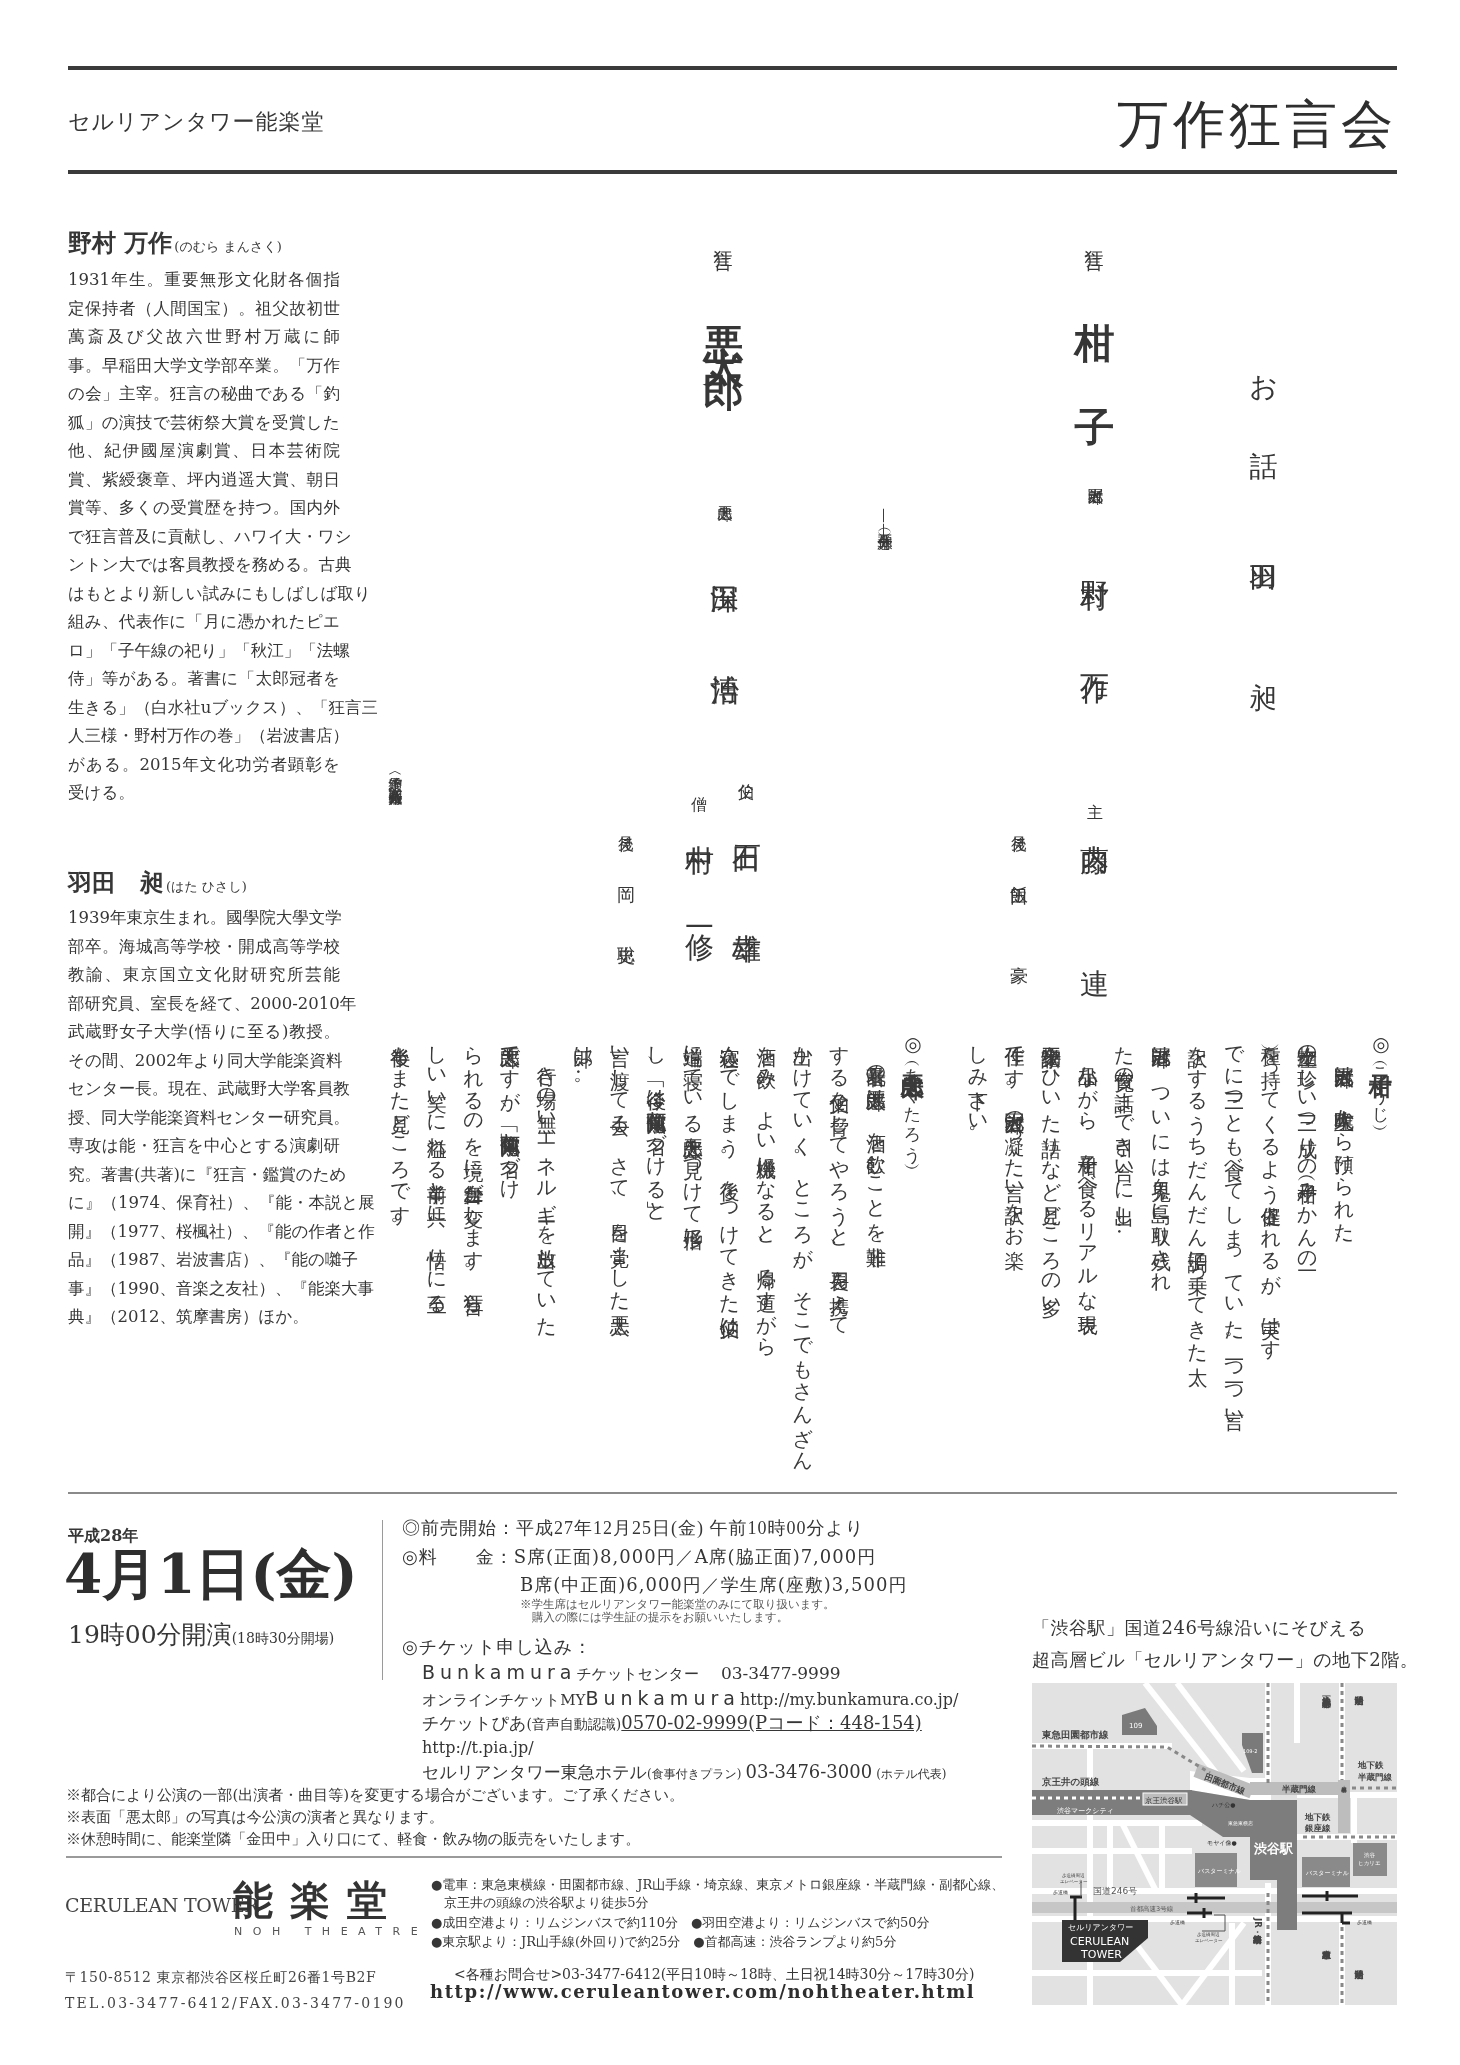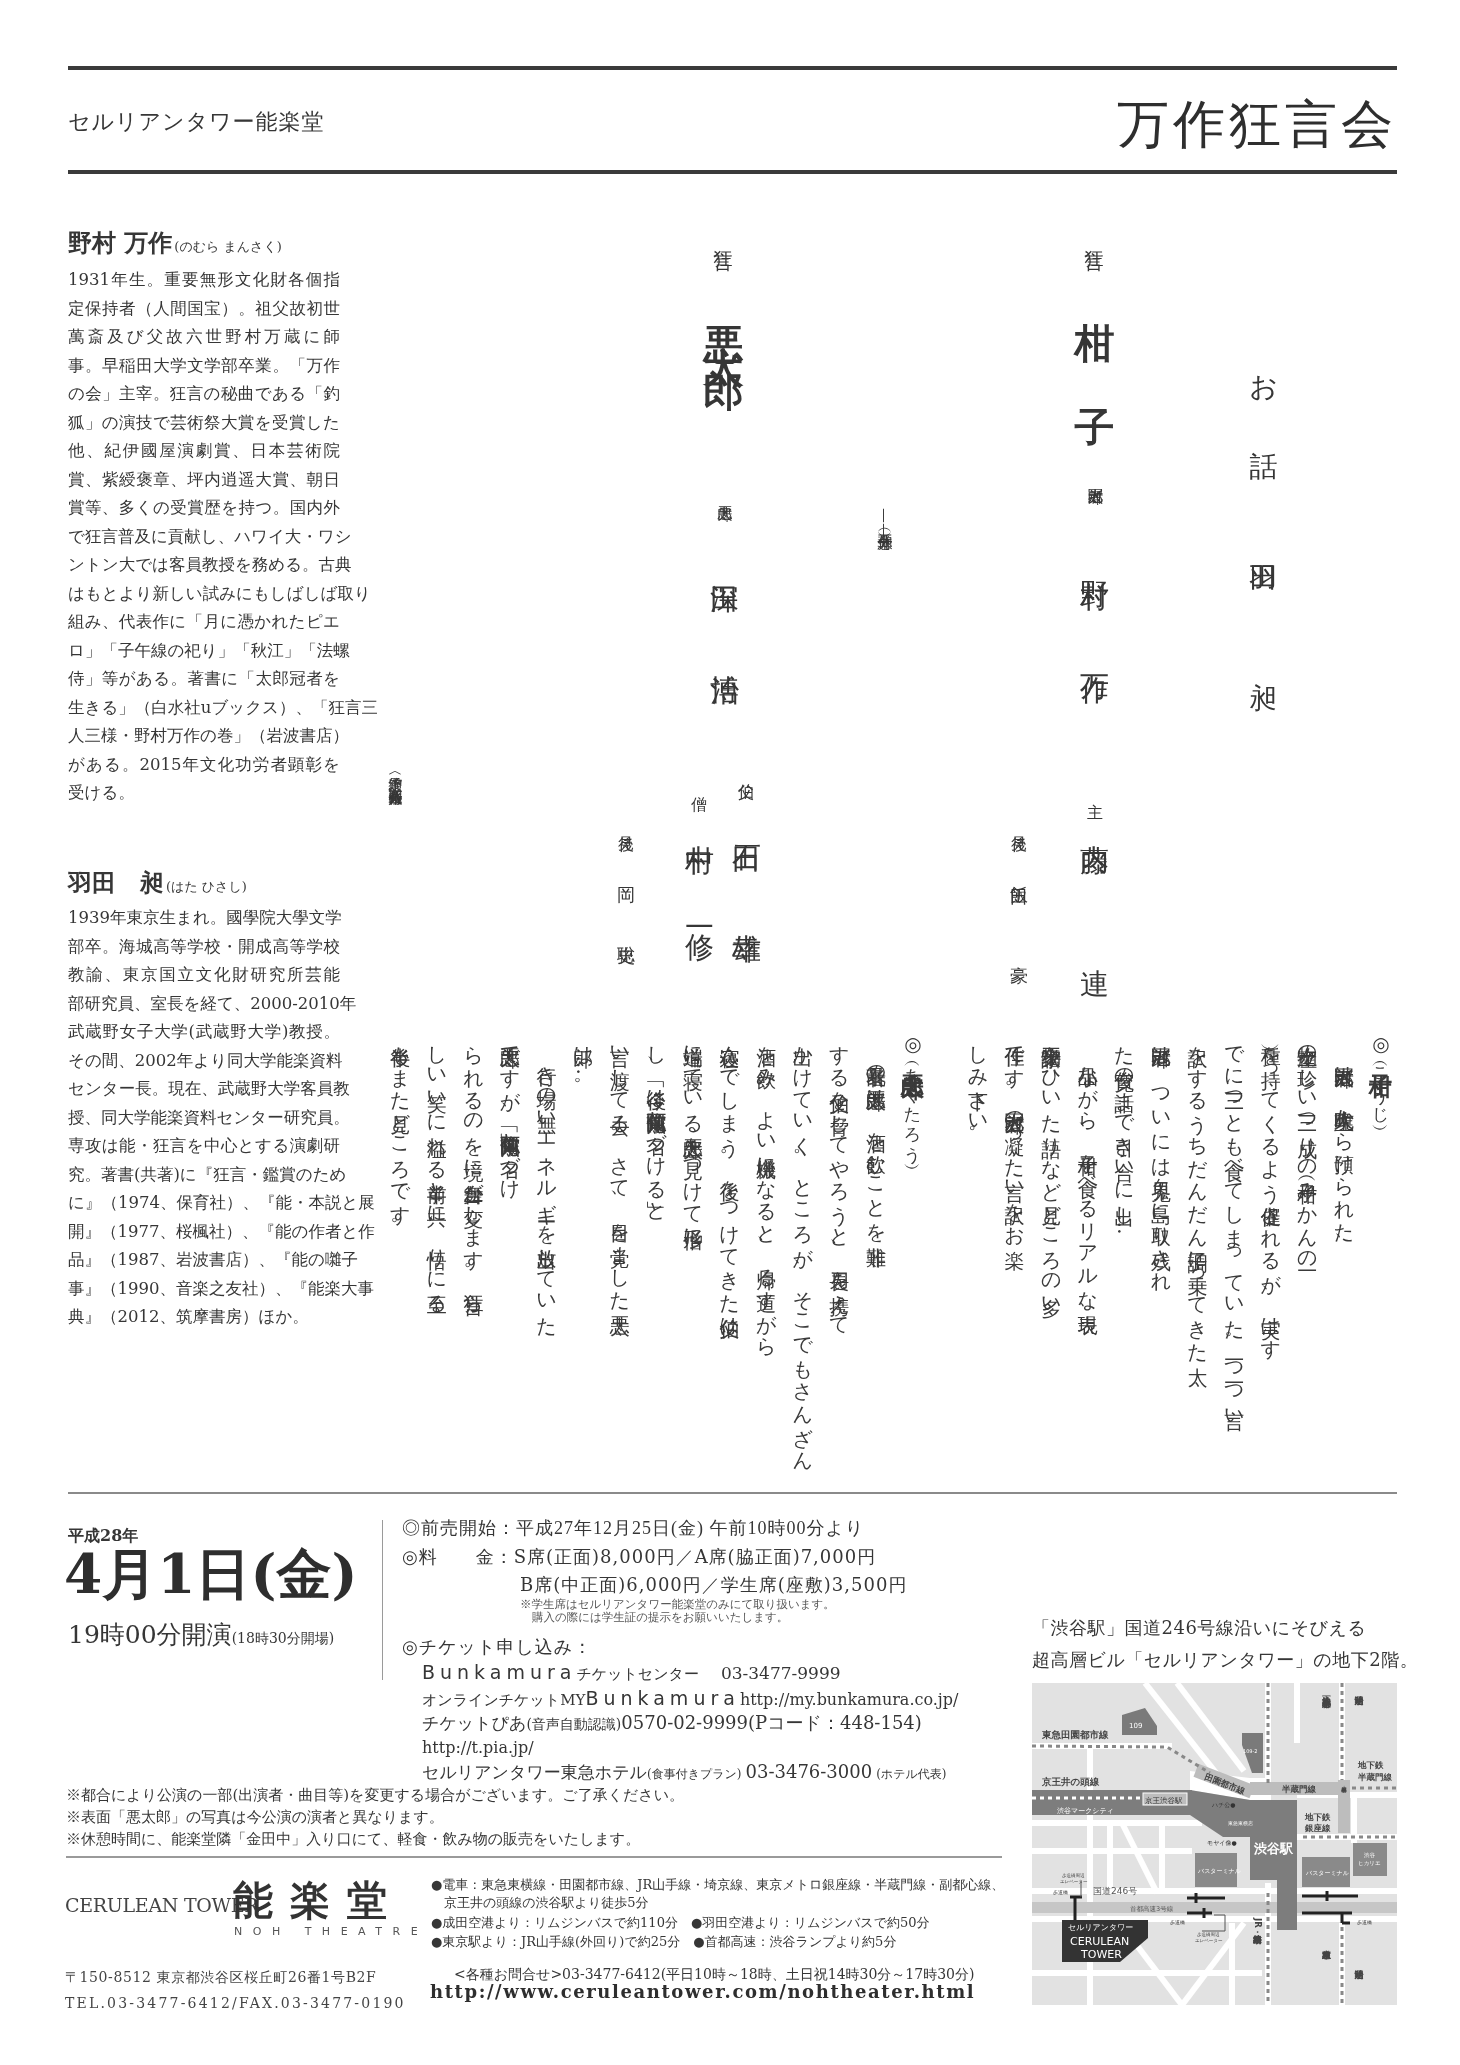--- a/index.html
+++ b/index.html
@@ -65,21 +65,21 @@
 
 <section>
   <div class="abs bio-name" style="left:68px;top:869px;">
     <span>羽田　昶</span><span class="reading">(はた ひさし)</span>
   </div>
   <div class="bio-body" style="left:68px;top:904px;">
     <div>1939年東京生まれ。國學院大學文学</div>
     <div>部卒。海城高等学校・開成高等学校</div>
     <div>教諭、東京国立文化財研究所芸能</div>
     <div>部研究員、室長を経て、2000-2010年</div>
-    <div>武蔵野女子大学(武蔵野大学)教授。</div>
+    <div>武蔵野女子大学(悟りに至る)教授。</div>
     <div>その間、2002年より同大学能楽資料</div>
     <div>センター長。現在、武蔵野大学客員教</div>
     <div>授、同大学能楽資料センター研究員。</div>
     <div>専攻は能・狂言を中心とする演劇研</div>
     <div>究。著書(共著)に『狂言・鑑賞のため</div>
     <div>に』（1974、保育社）、『能・本説と展</div>
     <div>開』（1977、桜楓社）、『能の作者と作</div>
     <div>品』（1987、岩波書店）、『能の囃子</div>
     <div>事』（1990、音楽之友社）、『能楽大事</div>
     <div class="last">典』（2012、筑摩書房）ほか。</div>
@@ -184,21 +184,21 @@
   <div class="tk-note" style="left:532px;top:1611px;">購入の際には学生証の提示をお願いいたします。</div>
   <div class="tk" style="left:402px;top:1635px;">◎チケット申し込み：</div>
 
   <div class="tk" style="left:422px;top:1660px;">
     <span class="bk">Bunkamura</span><span class="s" style="font-size:15px;">チケットセンター</span><span style="display:inline-block;width:22px;"></span><span style="font-size:17px;letter-spacing:0;">03-3477-9999</span>
   </div>
   <div class="tk" style="left:422px;top:1686px;">
     <span style="font-size:15px;letter-spacing:0;">オンラインチケットMY</span><span class="bk">Bunkamura</span><span style="font-size:16px;letter-spacing:0;">http://my.bunkamura.co.jp/</span>
   </div>
   <div class="tk" style="left:422px;top:1711px;">
-    <span style="font-size:17px;letter-spacing:0;">チケットぴあ</span><span class="s">(音声自動認識)</span><span style="font-size:18px;letter-spacing:0;">0570-02-9999(Pコード：448-154)</span>
+    <span style="font-size:17px;letter-spacing:0;">チケットぴあ</span><span class="s">(音声自動認識)</span><span style="font-size:18px;letter-spacing:0;text-decoration:underline;">0570-02-9999(Pコード：448-154)</span>
   </div>
   <div class="tk" style="left:422px;top:1736px;font-size:16px;letter-spacing:0;">http://t.pia.jp/</div>
   <div class="tk" style="left:422px;top:1760px;">
     <span style="font-size:17px;letter-spacing:0;">セルリアンタワー東急ホテル</span><span class="s" style="font-size:12px;">(食事付きプラン)</span><span style="font-size:18px;letter-spacing:0;margin-left:4px;">03-3476-3000</span><span class="s" style="font-size:12px;margin-left:4px;">(ホテル代表)</span>
   </div>
 </section>
 
 <section>
   <div class="note" style="left:66px;top:1785px;">※都合により公演の一部(出演者・曲目等)を変更する場合がございます。ご了承ください。</div>
   <div class="note" style="left:66px;top:1807px;">※表面「悪太郎」の写真は今公演の演者と異なります。</div>

